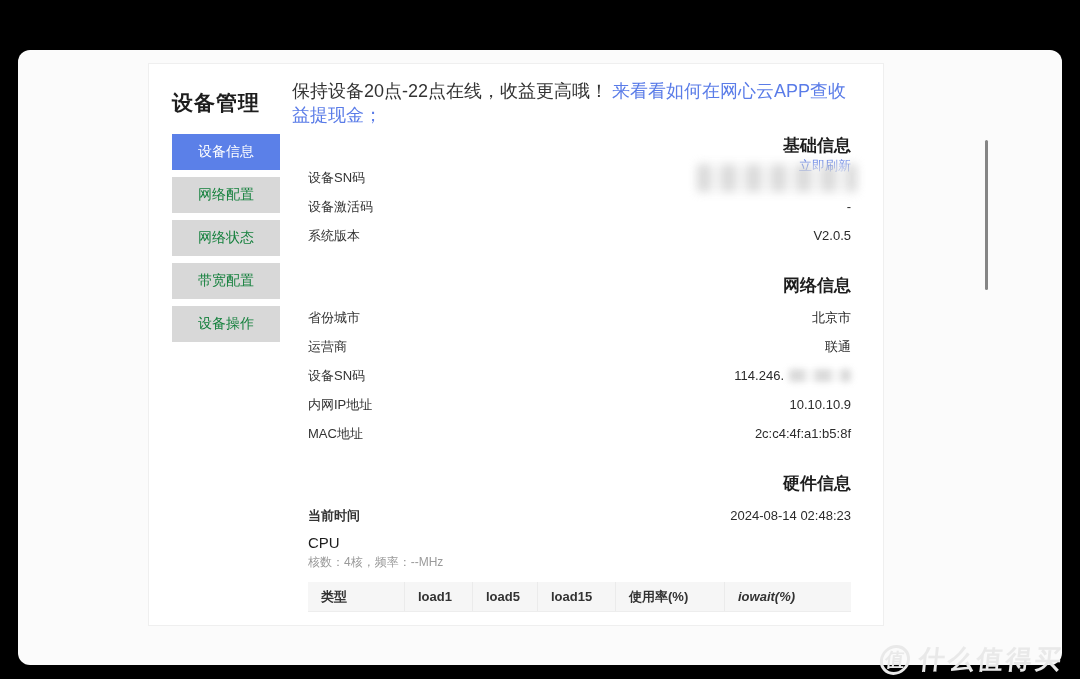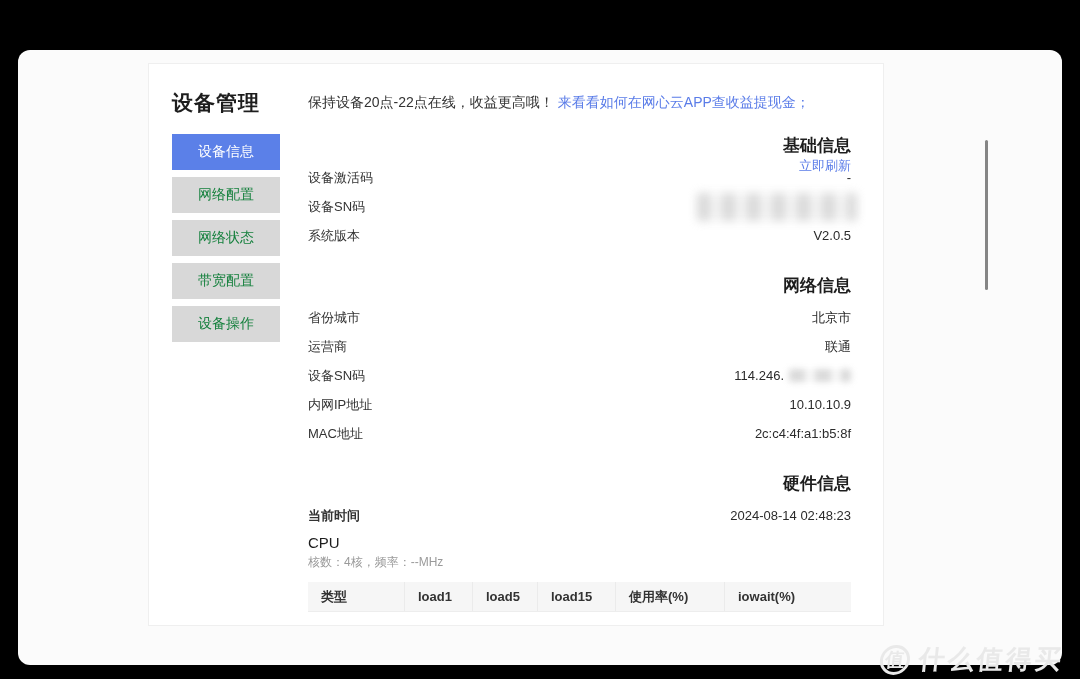--- a/index.html
+++ b/index.html
@@ -13,21 +13,21 @@
   .window {
     position:absolute; left:18px; top:14px; right:18px; bottom:14px;
     background:#fbfbfb; border-radius:12px; overflow:hidden;margin-top:36px;
   }
   .card {
     position:absolute; left:130px; top:13px; width:736px; height:563px;
     background:#fff; border:1px solid #efefef;
   }
   .card-header { display:flex; align-items:center; padding:20px 23px 0 23px; height:58px; }
   .page-title { font-size:21px; font-weight:bold; color:#1d1d1d; width:136px; letter-spacing:1px; }
-  .notice { font-size:14px; color:#333; }
+  .notice { font-size:18px; color:#333; }
   .notice a { color:#5a7ce8; text-decoration:none; margin-left:4px; cursor:pointer; }
 
   .card-body { display:flex; padding:12px 32px 0 23px; }
 
   .sidebar { width:108px; flex:none; margin-right:28px; }
   .side-btn {
     width:108px; height:36px; margin-bottom:7px;
     display:flex; align-items:center; justify-content:center;
     background:#d8d8d8; color:#15803d; font-size:14px; cursor:pointer;
   }
@@ -55,21 +55,21 @@
     filter:blur(3px); opacity:.85;
   }
 
   .cpu-title { font-size:15px; color:#1d1d1d; margin:4px 0 3px; }
   .cpu-meta { font-size:12px; color:#9a9a9a; margin-bottom:11px; }
 
   .table-header { display:flex; height:30px; background:#f6f6f6; align-items:center; border-bottom:1px solid #ededed;justify-content:space-between; }
   .th { font-size:13px; font-weight:bold; color:#333; padding-left:13px; border-right:1px solid #ebebeb; height:100%; display:flex; align-items:center; }
   .th:last-child { border-right:none; }
   .th.c0{width:97px;flex:none;} .th.c1{width:68px;flex:none;} .th.c2{width:65px;flex:none;}
-  .th.c3{width:78px;flex:none;} .th.c4{width:109px;flex:none;} .th.c5{flex:1;}
+  .th.c3{width:78px;flex:none;} .th.c4{width:109px;flex:none;} .th.c5{flex:1;font-style:italic;}
 
   .scroll-thumb {
     position:absolute; left:836px; top:76px; width:3px; height:150px;
     background:#858585; border-radius:3px;
   }
 
   .watermark {
     position:absolute; right:16px; bottom:2px; z-index:20;
     display:flex; align-items:center; gap:9px;
     color:#e9e9e9; transform:skewX(-6deg);
@@ -105,28 +105,28 @@
       </div>
 
       <div class="main">
 
         <div class="section-head">
           <div class="section-title">基础信息</div>
           <a class="refresh-link">立即刷新</a>
         </div>
 
         <div class="info-row">
-          <span class="info-label">设备激活码</span>
-          <span class="info-value">-</span>
-        </div>
-        <div class="info-row">
           <span class="info-label">设备SN码</span>
           <span class="info-value">
               <span class="redacted-lg"></span>
             </span>
+        </div>
+        <div class="info-row">
+          <span class="info-label">设备激活码</span>
+          <span class="info-value">-</span>
         </div>
         <div class="info-row">
           <span class="info-label">系统版本</span>
           <span class="info-value">V2.0.5</span>
         </div>
 
         <div class="section-head gap">
           <div class="section-title">网络信息</div>
         </div>
 

